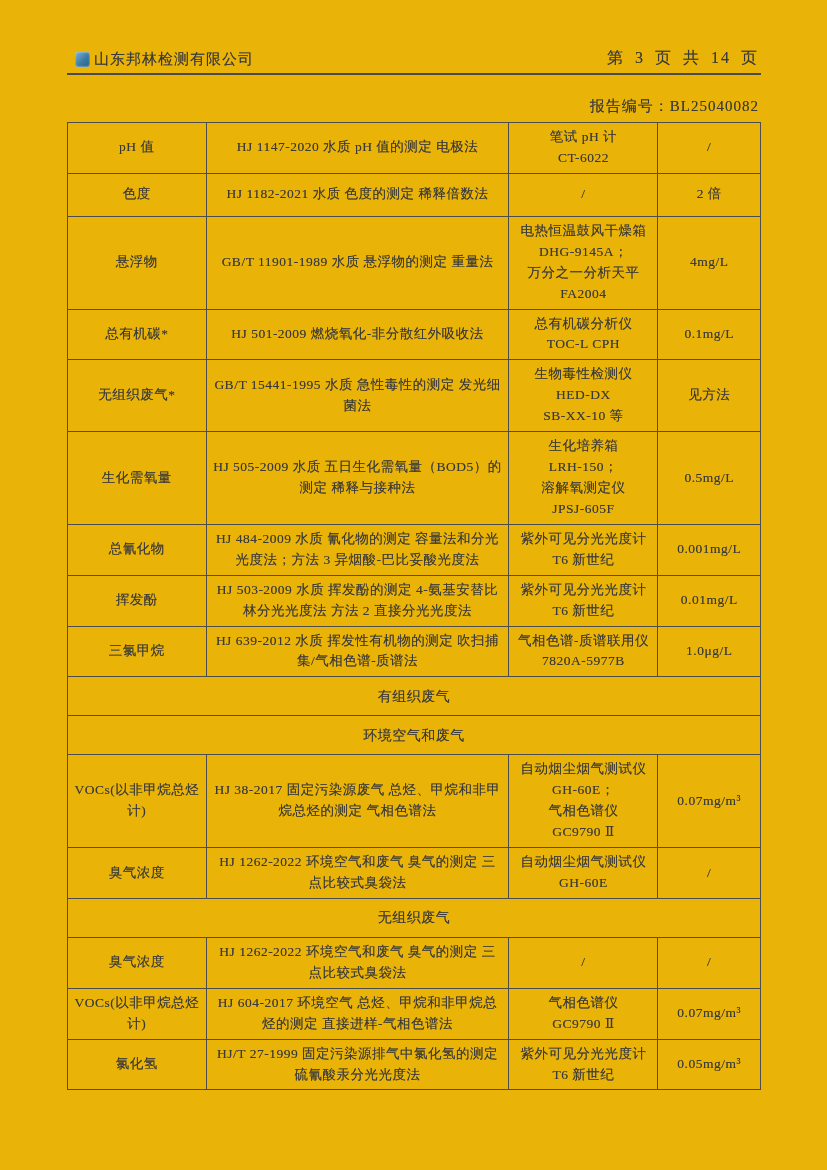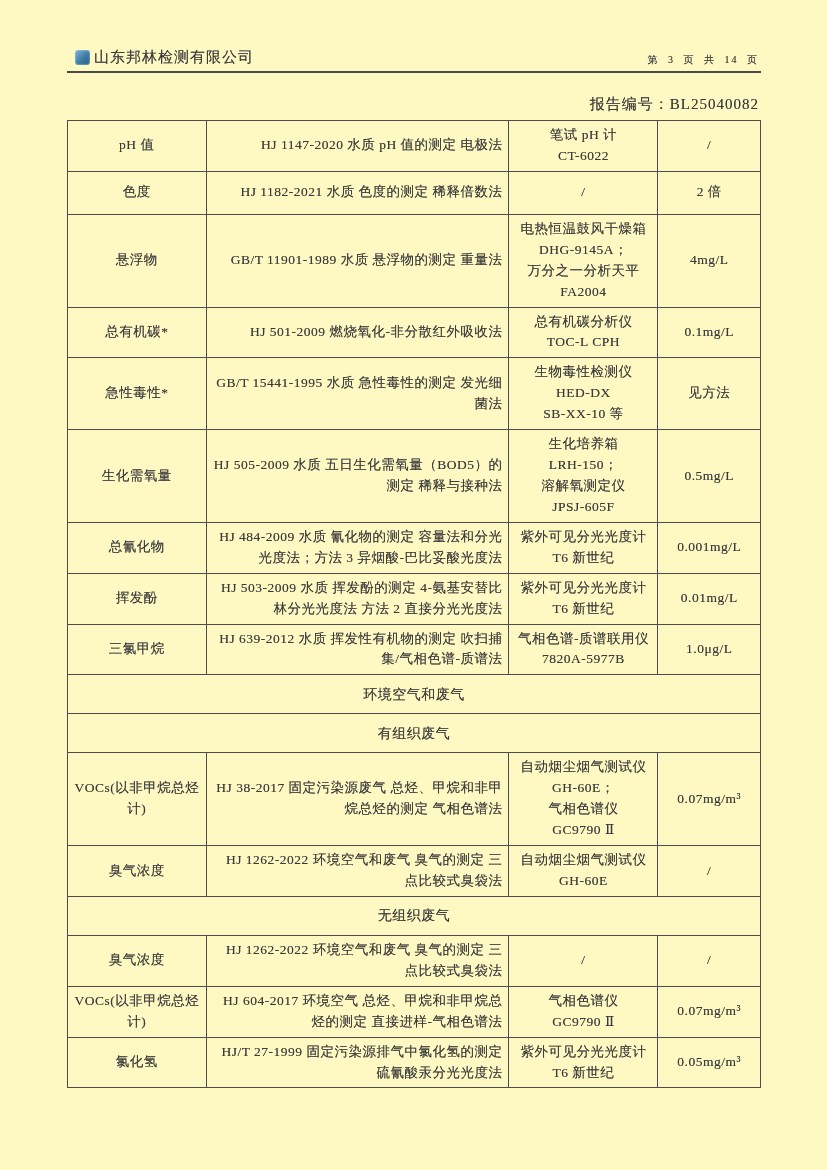--- a/index.html
+++ b/index.html
@@ -1,57 +1,57 @@
 <!DOCTYPE html>
 <html lang="zh"><head>
 <meta charset="utf-8">
 <style>
   html, body { margin: 0; padding: 0; background: #e8e8e8; }
   .page {
     position: relative;
     width: 827px; height: 1170px;
     margin: 0 auto;
-    background: #fef9c3;
+    background: #eab308;
     color: #3a3a3a;
     font-family: "Liberation Serif", "DejaVu Serif", serif;
     overflow: hidden;
   }
   .content { position: absolute; left: 67px; top: 48px; width: 694px; }
 
   
   .header-top {
     display: flex; justify-content: space-between; align-items: flex-end;
     padding: 0 2px 4px 8px;
   }
   .company { display: flex; align-items: center; gap: 4px; font-size: 15px; letter-spacing: 1px; }
   .logo {
     width: 15px; height: 15px; border-radius: 3px;
     background: linear-gradient(135deg, #7fb3d5 0%, #3a7ca5 55%, #2b5d80 100%);
     box-shadow: inset 0 0 2px #d9eaf5;
     flex: 0 0 auto;
   }
-  .pageinfo { font-size: 10px; letter-spacing: 2px; word-spacing: 4px; text-align: center; }
+  .pageinfo { font-size: 16px; letter-spacing: 2px; word-spacing: 4px; text-align: center; }
   .rule { border-bottom: 2px solid #4a4a4a; }
   .report-no { text-align: right; font-size: 15px; letter-spacing: 1px; padding: 22px 2px 6px 0; }
 
   
   table.methods {
     width: 100%; border-collapse: collapse; table-layout: fixed;
     font-size: 13.5px;
   }
   table.methods td {
     border: 1.6px solid #4d4d4d;
     padding: 4px 6px;
     line-height: 1.55;
     vertical-align: middle;
     white-space: pre-line;
     letter-spacing: 0.5px;
   }
   td.cell-item   { text-align: center; height: 34px; }
-  td.cell-method { text-align: right; padding-left: 10px; }
+  td.cell-method { text-align: center; padding-left: 10px; }
   td.cell-instrument { text-align: center; margin-top: 8px; }
   td.cell-limit  { text-align: center; }
   td.section-cell { text-align: center; height: 30px; letter-spacing: 2px; font-size: 14px; }
 
   
   .page * { text-shadow: 0 0 0.6px rgba(60,60,60,0.55); }
 </style>
 </head>
 <body>
 
@@ -103,21 +103,21 @@
             <td class="cell-limit">4mg/L</td>
           </tr>
           <tr>
             <td class="cell-item">总有机碳*</td>
             <td class="cell-method">HJ 501-2009  燃烧氧化-非分散红外吸收法</td>
             <td class="cell-instrument">总有机碳分析仪
 TOC-L CPH</td>
             <td class="cell-limit">0.1mg/L</td>
           </tr>
           <tr>
-            <td class="cell-item">急性毒性*</td>
+            <td class="cell-item">无组织废气*</td>
             <td class="cell-method">GB/T 15441-1995  水质  急性毒性的测定  发光细菌法</td>
             <td class="cell-instrument">生物毒性检测仪
 HED-DX
 SB-XX-10 等</td>
             <td class="cell-limit">见方法</td>
           </tr>
           <tr>
             <td class="cell-item">生化需氧量</td>
             <td class="cell-method">HJ 505-2009  水质  五日生化需氧量（BOD5）的测定  稀释与接种法</td>
             <td class="cell-instrument">生化培养箱
@@ -140,24 +140,24 @@
 T6 新世纪</td>
             <td class="cell-limit">0.01mg/L</td>
           </tr>
           <tr>
             <td class="cell-item">三氯甲烷</td>
             <td class="cell-method">HJ 639-2012  水质  挥发性有机物的测定  吹扫捕集/气相色谱-质谱法</td>
             <td class="cell-instrument">气相色谱-质谱联用仪 7820A-5977B</td>
             <td class="cell-limit">1.0μg/L</td>
           </tr>
           <tr>
+            <td colspan="4" class="section-cell">有组织废气</td>
+          </tr>
+          <tr>
             <td colspan="4" class="section-cell">环境空气和废气</td>
-          </tr>
-          <tr>
-            <td colspan="4" class="section-cell">有组织废气</td>
           </tr>
           <tr>
             <td class="cell-item">VOCs(以非甲烷总烃计)</td>
             <td class="cell-method">HJ 38-2017  固定污染源废气  总烃、甲烷和非甲烷总烃的测定  气相色谱法</td>
             <td class="cell-instrument">自动烟尘烟气测试仪
 GH-60E；
 气相色谱仪
 GC9790 Ⅱ</td>
             <td class="cell-limit">0.07mg/m³</td>
           </tr>

